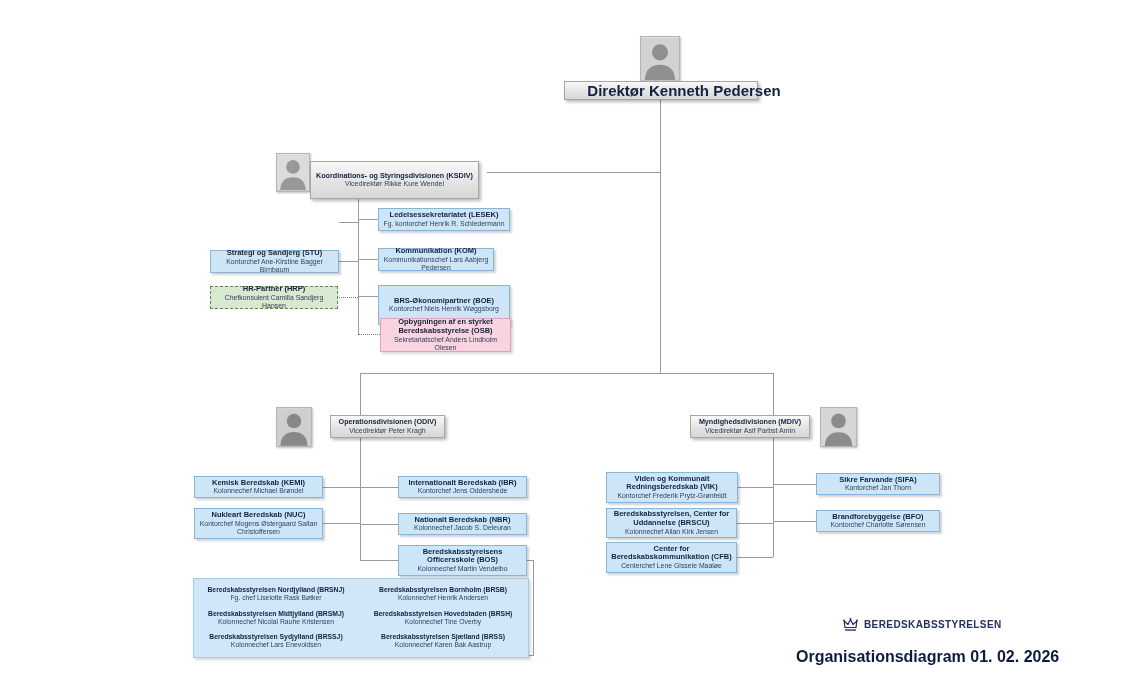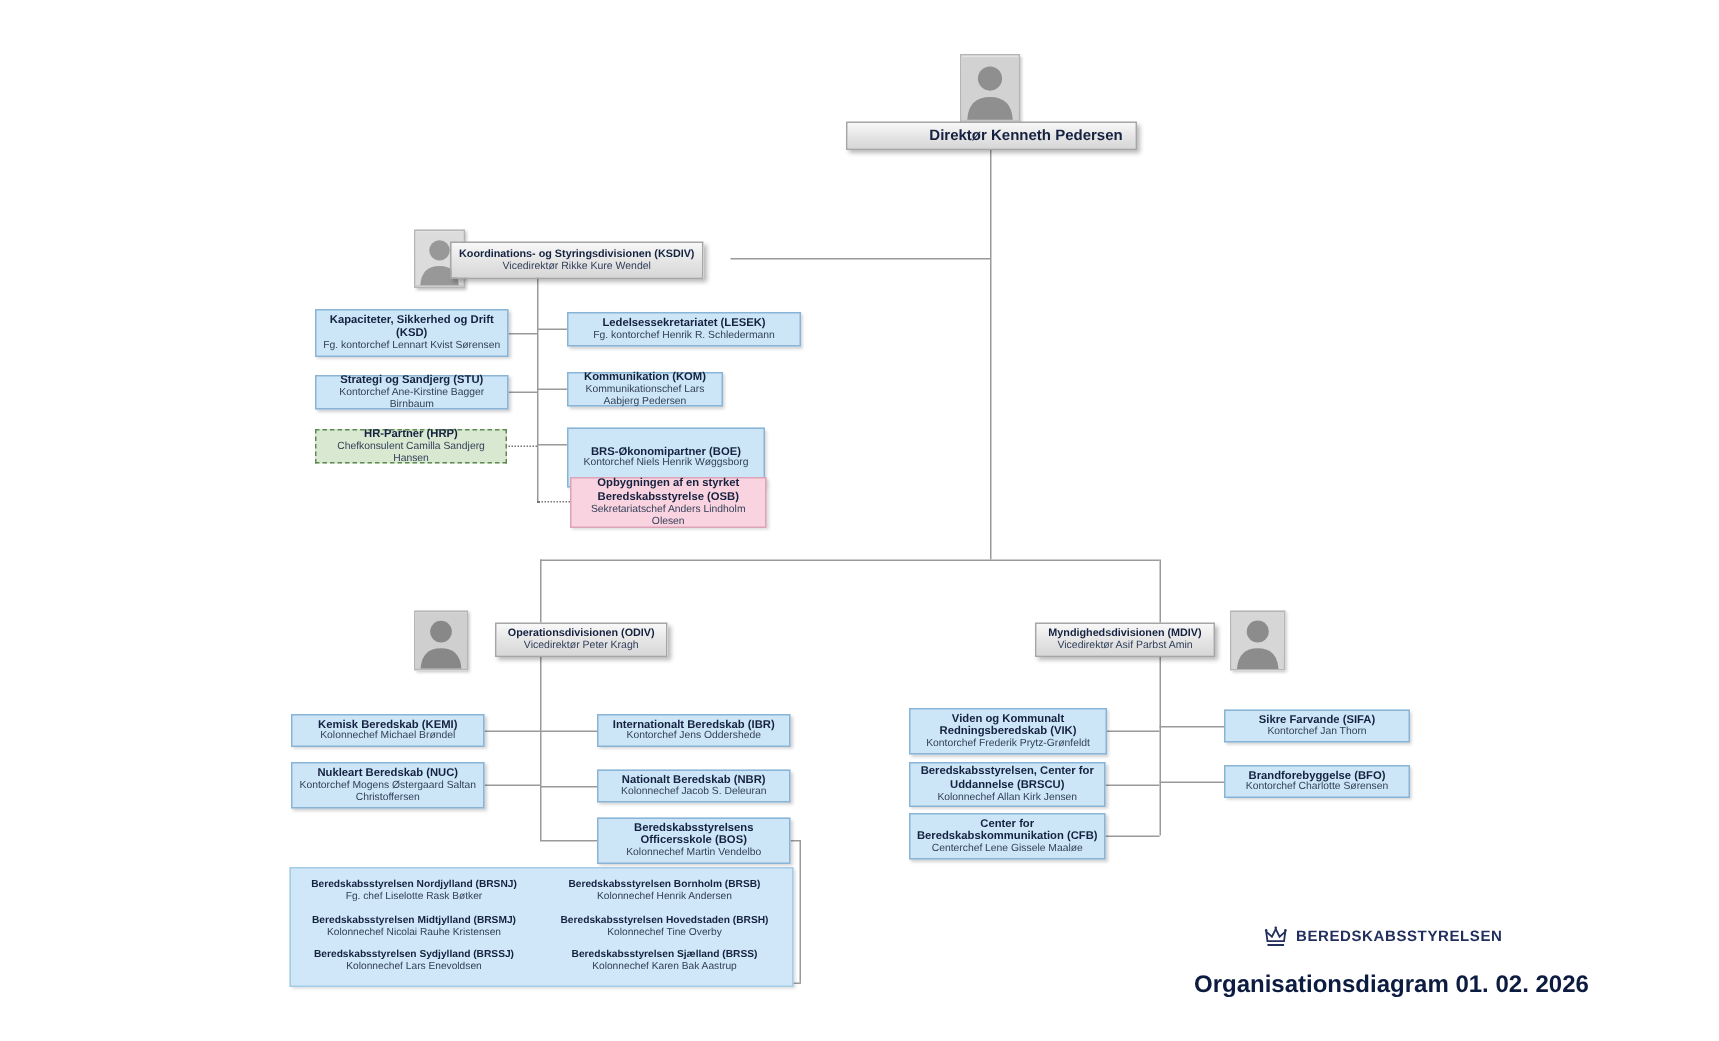--- a/index.html
+++ b/index.html
@@ -12,21 +12,21 @@
   .bx .t{font-weight:bold;font-size:7.5px;color:#14213f;}
   .bx .s{font-size:6.9px;color:#33405a;}
   .blue{background:#cde6f7;border:1px solid #8ab4d6;box-shadow:1.5px 1.5px 2px rgba(0,0,0,.18);}
   .gray{background:linear-gradient(180deg,#f8f8f8 0%,#e4e4e4 55%,#d7d7d7 100%);
         border:1px solid #a6a6a6;box-shadow:2px 2px 3px rgba(0,0,0,.28);}
   .gray .t{font-size:7.2px;white-space:nowrap;}
   .gray .s{font-size:7px;}
   .green{background:#d9e8d0;border:1px dashed #5e8a52;box-shadow:none;}
   .pink{background:#f9d3df;border:1px solid #dca4b8;box-shadow:1.5px 1.5px 2px rgba(0,0,0,.15);}
   .director{justify-content:center;}
-  .director .t{font-size:10px;white-space:nowrap;padding-left:46px;}
+  .director .t{font-size:15px;white-space:nowrap;padding-left:46px;}
   .photo{position:absolute;background:linear-gradient(#e3e3e3,#c6c6c6);border:1px solid #b5b5b5;
          box-shadow:1px 1px 2px rgba(0,0,0,.25);overflow:hidden;}
   .panel{position:absolute;background:#cfe7f8;border:1px solid #a5cce6;box-shadow:1.5px 1.5px 2px rgba(0,0,0,.15);}
   .pe{position:absolute;text-align:center;line-height:1.25;}
   .pe .t{font-weight:bold;font-size:6.8px;color:#14213f;white-space:nowrap;}
   .pe .s{font-size:6.8px;color:#33405a;}
   .logo{position:absolute;display:flex;align-items:center;gap:5px;}
   .logo-text{font-weight:bold;font-size:10px;letter-spacing:.4px;color:#232f5e;}
   .caption{position:absolute;font-weight:bold;font-size:16px;color:#0c1b40;}
 </style>
@@ -90,43 +90,39 @@
         <rect width="40" height="44" fill="#d6d6d6"></rect>
         <circle cx="20" cy="15" r="8.5" fill="#8c8c8c"></circle>
         <path d="M4 44 Q5 28 20 28 Q35 28 36 44 Z" fill="#8c8c8c"></path>
       </svg>
   </div>
 
   <div class="bx gray director" style="left:564px;top:81px;width:194px;height:19px">
     <div class="t">Direktør Kenneth Pedersen</div>
   </div>
 
-  <div class="bx gray" style="left:300px;top:161px;width:169px;height:25px">
+  <div class="bx gray" style="left:310px;top:161px;width:169px;height:38px">
     <div class="t">Koordinations- og Styringsdivisionen (KSDIV)</div>
     <div class="s">Vicedirektør Rikke Kure Wendel</div>
   </div>
 
-  <div class="bx blue" style="left:210px;top:206px;width:129px;height:32px">
-    <div class="t">Kapaciteter, Sikkerhed og Drift (KSD)</div>
-    <div class="s">Fg. kontorchef Lennart Kvist Sørensen</div>
-  </div>
   <div class="bx blue" style="left:210px;top:250px;width:129px;height:23px">
     <div class="t">Strategi og Sandjerg (STU)</div>
     <div class="s">Kontorchef Ane-Kirstine Bagger Birnbaum</div>
   </div>
   <div class="bx green" style="left:210px;top:286px;width:128px;height:23px">
     <div class="t">HR-Partner (HRP)</div>
     <div class="s">Chefkonsulent Camilla Sandjerg Hansen</div>
   </div>
 
-  <div class="bx blue" style="left:378px;top:208px;width:156px;height:23px">
+  <div class="bx blue" style="left:378px;top:208px;width:132px;height:23px">
     <div class="t">Ledelsessekretariatet (LESEK)</div>
     <div class="s">Fg. kontorchef Henrik R. Schledermann</div>
   </div>
-  <div class="bx blue" style="left:378px;top:248px;width:104px;height:23px">
+  <div class="bx blue" style="left:378px;top:248px;width:116px;height:23px">
     <div class="t">Kommunikation (KOM)</div>
     <div class="s">Kommunikationschef Lars Aabjerg Pedersen</div>
   </div>
   <div class="bx blue" style="left:378px;top:285px;width:132px;height:40px">
     <div class="t">BRS-Økonomipartner (BOE)</div>
     <div class="s">Kontorchef Niels Henrik Wøggsborg</div>
   </div>
   <div class="bx pink" style="left:380px;top:318px;width:131px;height:34px">
     <div class="t">Opbygningen af en styrket Beredskabsstyrelse (OSB)</div>
     <div class="s">Sekretariatschef Anders Lindholm Olesen</div>

